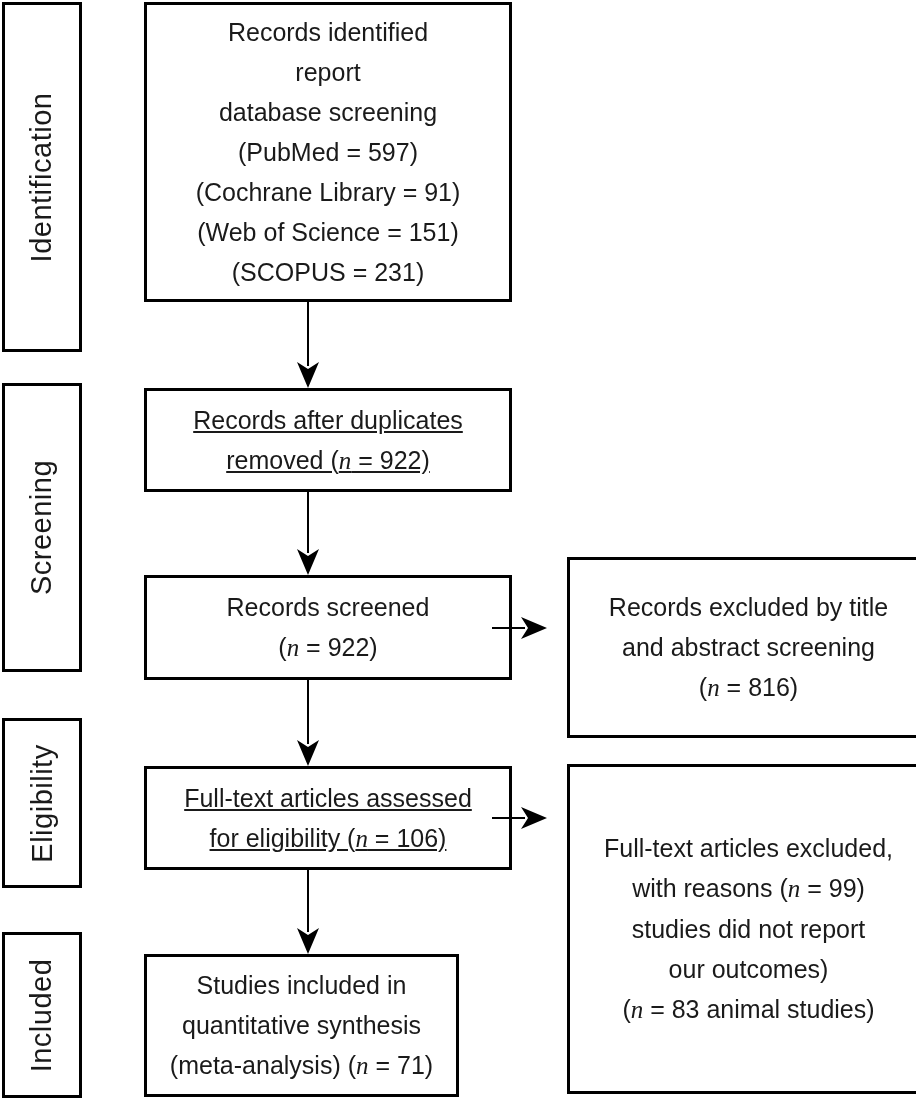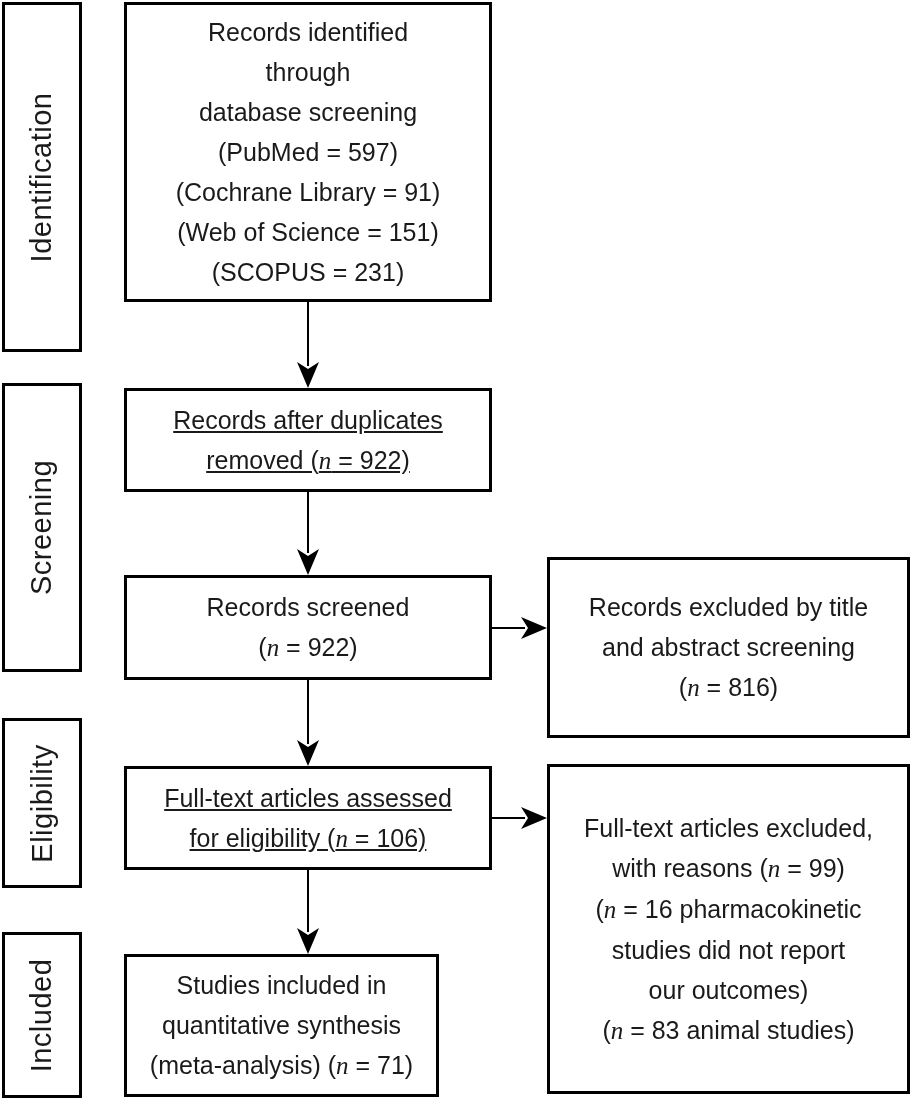--- a/index.html
+++ b/index.html
@@ -21,20 +21,21 @@
     box-sizing: border-box;
     border: 3px solid #000000;
     background: #ffffff;
     display: flex;
     flex-direction: column;
     align-items: center;
     justify-content: center;
     text-align: center;
     font-size: 25px;
     line-height: 40px;
+    margin-left: 20px;
   }
   .box .line {
     white-space: nowrap;
   }
   .box .line i {
     font-style: italic;
     font-family: "Liberation Serif", serif;
   }
   .stage-box {
     position: absolute;
@@ -122,21 +123,21 @@
   </div>
   <div class="stage-box" id="stage-eligibility">
     <span class="vlabel">Eligibility</span>
   </div>
   <div class="stage-box" id="stage-included">
     <span class="vlabel">Included</span>
   </div>
 
   <div class="box" id="box-identified">
       <div class="line">Records identified</div>
-      <div class="line">through</div>
+      <div class="line">report</div>
       <div class="line">database screening</div>
       <div class="line">(PubMed = 597)</div>
       <div class="line">(Cochrane Library = 91)</div>
       <div class="line">(Web of Science = 151)</div>
       <div class="line">(SCOPUS = 231)</div>
     </div>
   <div class="box" id="box-duplicates">
       <div class="line">Records after duplicates</div>
       <div class="line">removed (<i>n</i> = 922)</div>
     </div>
@@ -155,21 +156,20 @@
     </div>
 
   <div class="box" id="box-excluded-screening">
       <div class="line">Records excluded by title</div>
       <div class="line">and abstract screening</div>
       <div class="line">(<i>n</i> = 816)</div>
     </div>
   <div class="box" id="box-excluded-fulltext">
       <div class="line">Full-text articles excluded,</div>
       <div class="line">with reasons (<i>n</i> = 99)</div>
-      <div class="line">(<i>n</i> = 16 pharmacokinetic</div>
       <div class="line">studies did not report</div>
       <div class="line">our outcomes)</div>
       <div class="line">(<i>n</i> = 83 animal studies)</div>
     </div>
 
   <div class="arrow-v" id="arrow-1">
     <div class="shaft"></div>
     <svg width="22" height="26" viewBox="0 0 22 26">
         <polygon points="0,0 11,7 22,0 11,26" fill="#000000"></polygon>
       </svg>

